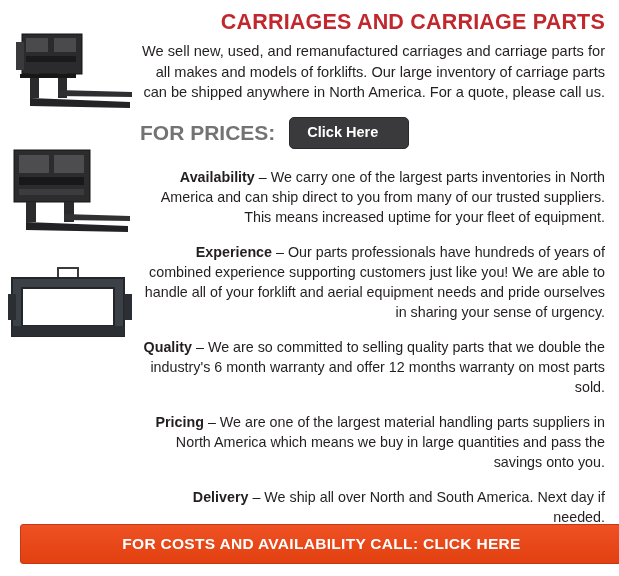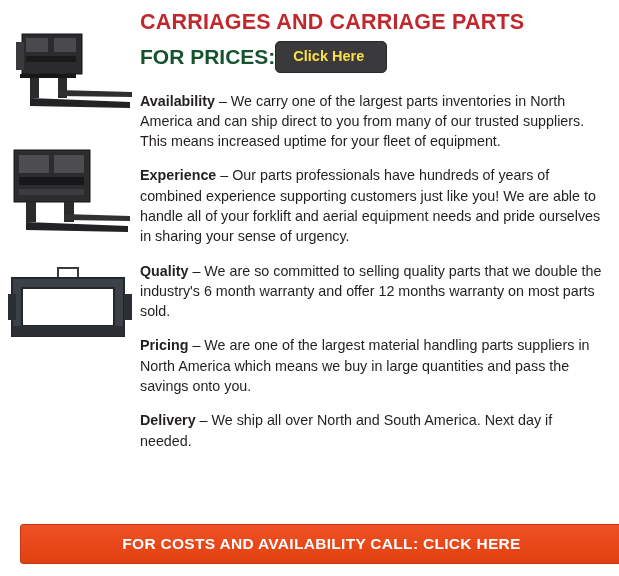--- a/index.html
+++ b/index.html
@@ -10,20 +10,21 @@
     height: 576px;
     background: #ffffff;
     font-family: "Liberation Sans", sans-serif;
   }
   .page {
     position: relative;
     width: 619px;
     height: 576px;
     background: #ffffff;
     overflow: hidden;
+    text-align: right;
   }
   .content-wrap {
     display: flex;
     flex-direction: row;
     width: 619px;
     padding: 10px 0 0 0;
   }
   .images-col {
     width: 140px;
     flex: 0 0 140px;
@@ -56,30 +57,31 @@
     margin: 0 0 14px 0;
   }
   .prices-row {
     display: flex;
     align-items: center;
     margin: 0 0 18px 0;
   }
   .prices-label {
     font-size: 21px;
     font-weight: bold;
-    color: #14532d;
+    color: #737373;
+    margin-right: 14px;
     white-space: nowrap;
   }
   .click-btn {
     display: inline-block;
     background: #3a3a3c;
-    color: #fde047;
+    color: #ffffff;
     font-size: 14.5px;
     font-weight: bold;
-    padding: 7px 22px 8px 17px;
+    padding: 7px 30px 8px 17px;
     border-radius: 5px;
     border: 1px solid #2a2a2c;
     text-decoration: none;
     cursor: pointer;
     line-height: 1;
   }
   .feature {
     font-size: 14.3px;
     line-height: 1.42;
     color: #231f20;
@@ -164,20 +166,21 @@
           <rect x="118" y="30" width="8" height="26" fill="#2b2f33"></rect>
         </svg>
       </div>
 
     </div>
 
     <div class="text-col">
 
       <h1 class="title">CARRIAGES AND CARRIAGE PARTS</h1>
 
+      <p class="intro">We sell new, used, and remanufactured carriages and carriage parts for all makes and models of forklifts. Our large inventory of carriage parts can be shipped anywhere in North America. For a quote, please call us.</p>
 
       <div class="prices-row">
         <span class="prices-label">FOR PRICES:</span>
         <a class="click-btn" href="#">Click Here</a>
       </div>
 
       <p class="feature">
         <b>Availability</b><span> – We carry one of the largest parts inventories in North America and can ship direct to you from many of our trusted suppliers. This means increased uptime for your fleet of equipment.</span>
       </p>
 

